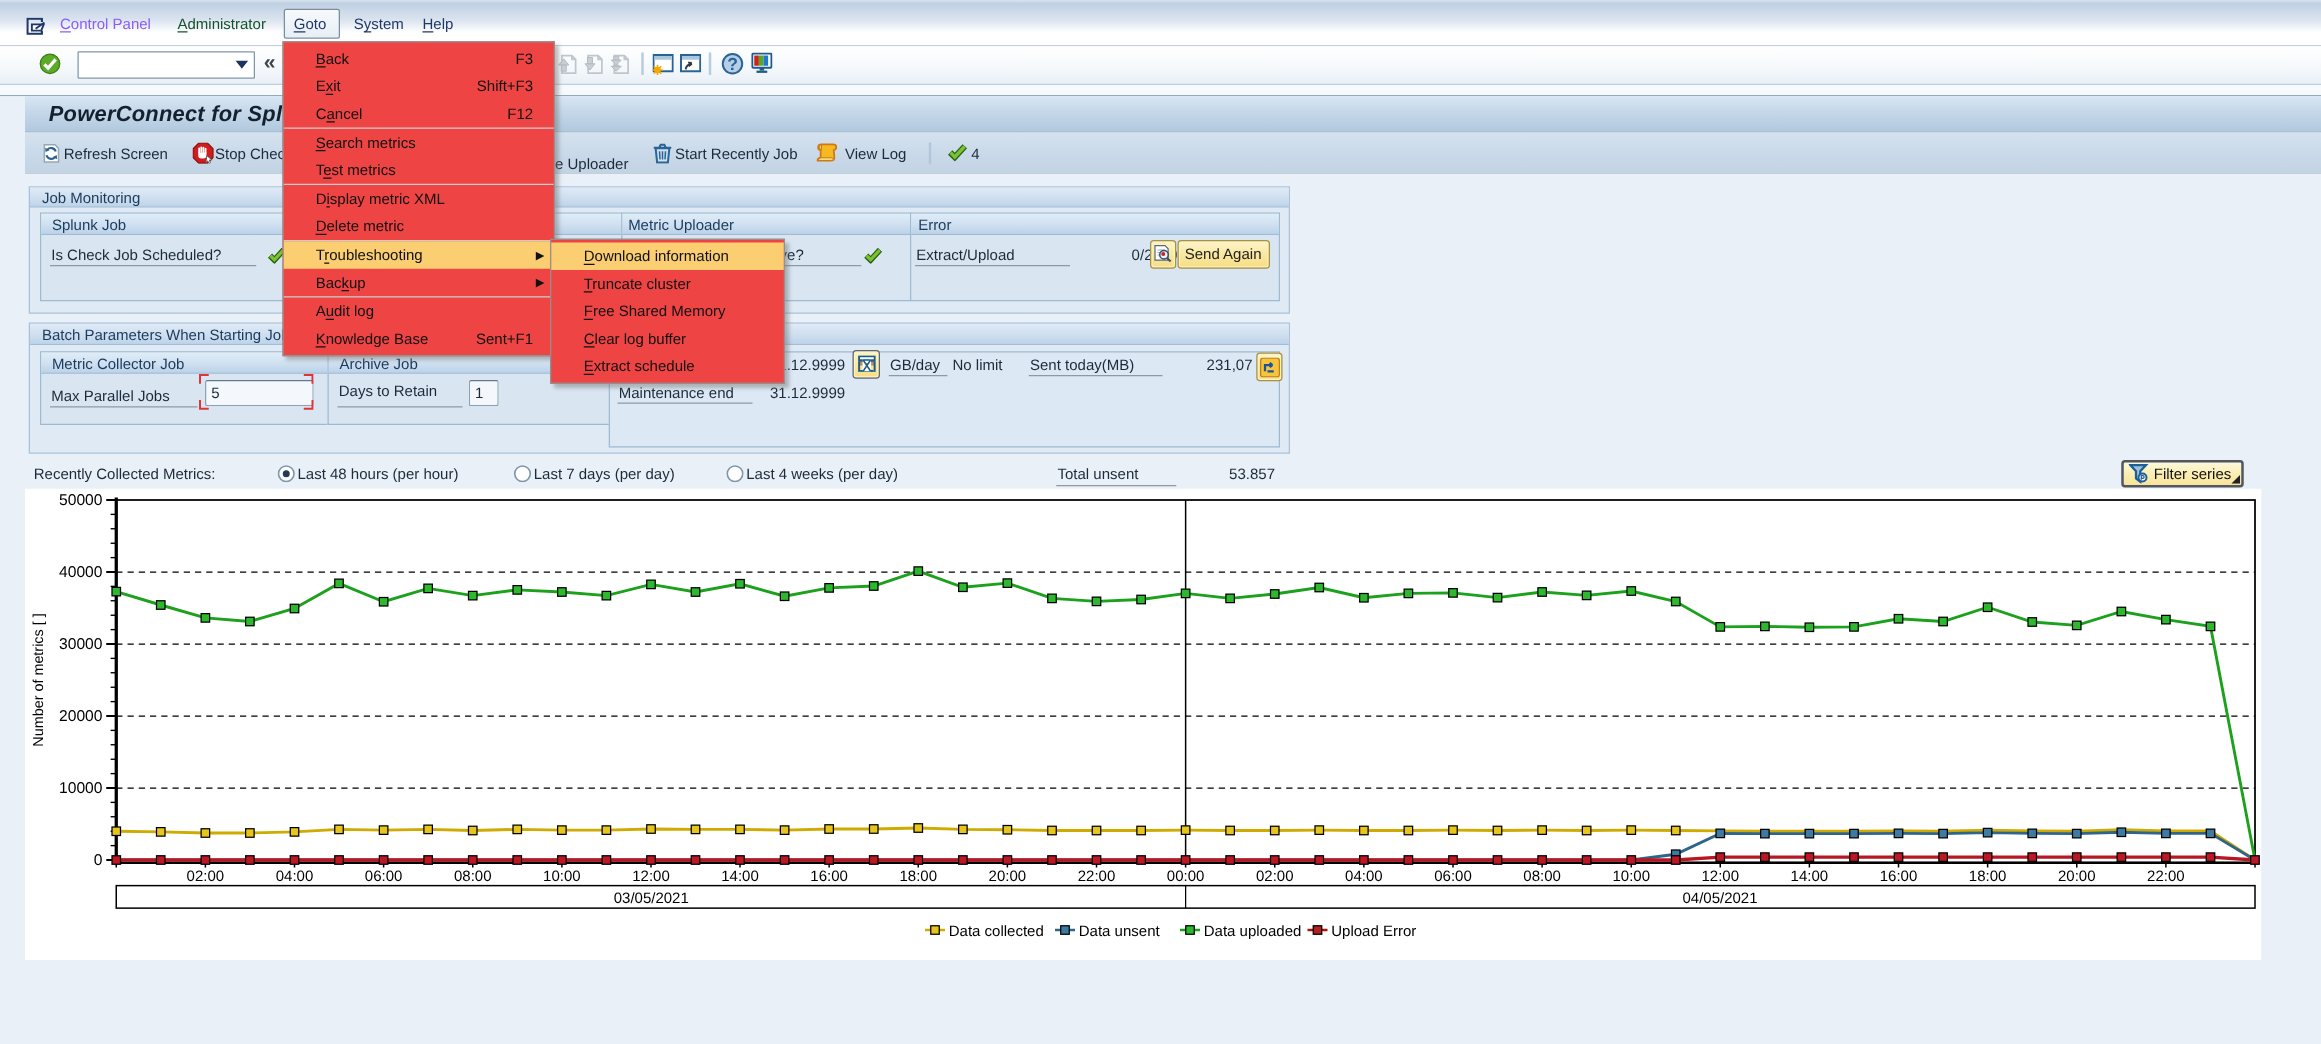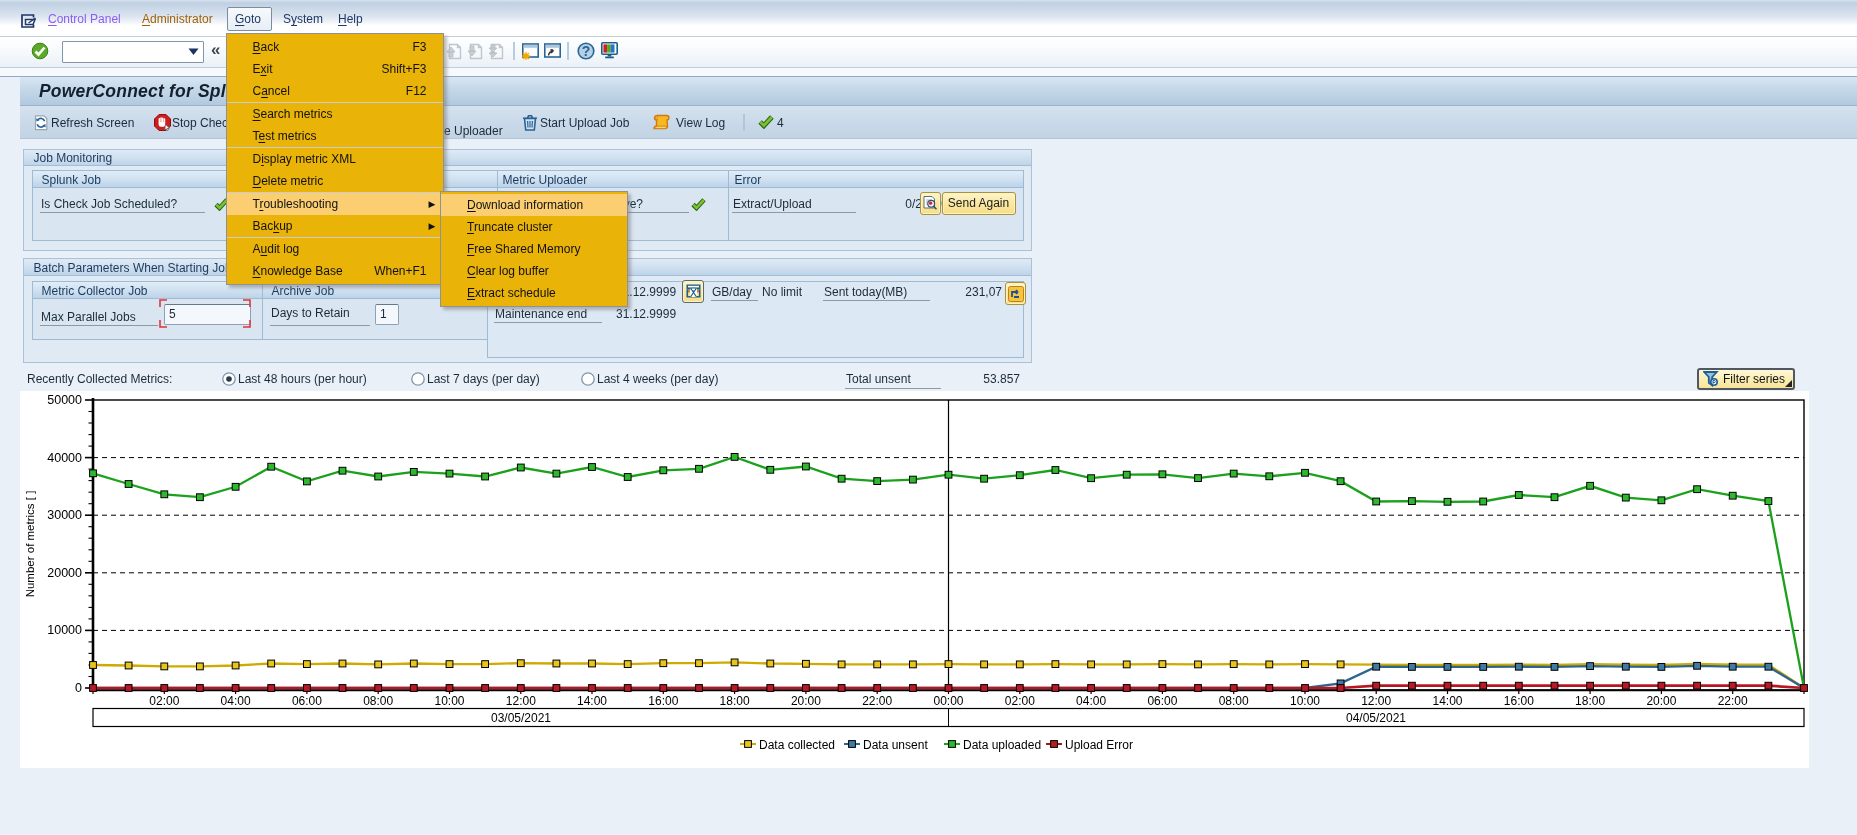--- a/index.html
+++ b/index.html
@@ -10,21 +10,21 @@
 .panel{position:absolute;border:1px solid #9fbad3;background:#d9e6f2;}
 .phead{position:absolute;left:0;right:0;top:0;height:16px;
  background:linear-gradient(180deg,#e0edf8 0%,#cfe0f0 55%,#bcd3e9 100%);
  border-bottom:1px solid #9fbad3;}
 .group{position:absolute;border:1px solid #a9c2d9;background:#dfeaf5;}
 .ghead{position:absolute;left:0;right:0;top:0;height:15px;
  background:linear-gradient(180deg,#dfeaf6 0%,#cfdfef 55%,#bed4e9 100%);
  border-bottom:1px solid #a3bdd6;}
 .inp{position:absolute;background:#f4f8fc;border:1px solid #8ba1b6;border-top-color:#64788c;border-radius:2px;
  font-size:12px;color:#1c2b3a;}
-.menu{position:absolute;background:#eab308;border:1px solid #919191;
+.menu{position:absolute;background:#ef4444;border:1px solid #919191;
  box-shadow:3px 3px 3px rgba(110,110,110,0.45);z-index:50;padding-top:2px;}
 .mi{position:relative;height:22px;line-height:22px;font-size:12px;color:#111;padding-left:26px;white-space:nowrap;}
 .mi .sc{position:absolute;right:16px;top:0;}
 .mi .ar{position:absolute;right:7px;top:0;font-size:9px;}
 .msep{height:1px;background:#cccccc;margin:0;}
 .hl{background:#fbce72;}
 u{text-decoration:underline;text-underline-offset:2px;}
 .btn-y{position:absolute;border:1px solid #a8913f;border-radius:3px;
  background:linear-gradient(180deg,#fdf5cd 0%,#fae9a4 45%,#f7dd85 100%);
  box-shadow:inset 0 0 0 1px #fdf2c0;}
@@ -37,21 +37,21 @@
 <div class="abs" style="left:0;top:77px;width:1857px;height:761px;background:#e9f0f7;"></div>
 <div class="abs" style="left:20px;top:77px;width:1837px;height:28px;background:linear-gradient(180deg,#d8e6f4 0%,#c6d9ea 40%,#b2c9de 100%);border-bottom:1px solid #9cb2c8;"></div>
 <div class="abs" style="left:20px;top:106px;width:1837px;height:32px;background:linear-gradient(180deg,#d5e2ef 0%,#c9d9e9 55%,#c2d3e4 100%);border-bottom:1px solid #b3c5d8;"></div>
 
 <svg class="abs" style="left:21px;top:14px" width="18" height="14" viewBox="0 0 18 14">
  <path d="M12.5 3.5 V1 H1 v12 h11.5 v-2.5" stroke="#1f3868" stroke-width="1.7" fill="none"></path>
  <path d="M4.5 5.5 h9.5 l-2 5 h-7.5 z" fill="#ffffff" stroke="#1f3868" stroke-width="1.5"></path>
  <path d="M7.5 9 L14.5 4" stroke="#1f3868" stroke-width="1.5"></path>
 </svg>
 <div class="abs" style="left:48px;top:12px;font-size:12px;color:#8b5cf6"><u>C</u>ontrol Panel</div>
-<div class="abs" style="left:142px;top:12px;font-size:12px;color:#a16207"><u>A</u>dministrator</div>
+<div class="abs" style="left:142px;top:12px;font-size:12px;color:#14532d"><u>A</u>dministrator</div>
 <div class="abs" style="left:226.5px;top:7px;width:43px;height:22px;border:1px solid #7b8ca1;border-radius:2px;background:linear-gradient(180deg,#f7fafc,#e7eef5);"></div>
 <div class="abs" style="left:235px;top:12px;font-size:12px;color:#1f3868"><u>G</u>oto</div>
 <div class="abs" style="left:283px;top:12px;font-size:12px;color:#1f3868">S<u>y</u>stem</div>
 <div class="abs" style="left:338px;top:12px;font-size:12px;color:#1f3868"><u>H</u>elp</div>
 
 <svg class="abs" style="left:31px;top:42px" width="18" height="18" viewBox="0 0 18 18">
  <circle cx="9" cy="9" r="7.8" fill="#5aac28" stroke="#3d7d14" stroke-width="1"></circle>
  <path d="M4.5 9.5 L7.5 12.5 L13.5 5.5" stroke="#ffffff" stroke-width="2.6" fill="none"></path>
 </svg>
 <div class="abs" style="left:62px;top:41px;width:140px;height:20px;background:#ffffff;border:1px solid #8296aa;border-radius:1px;">
@@ -125,21 +125,21 @@
  </g>
  <path d="M11.5 10.5 l4 3.4 -2.1 0.2 1 2 -1.2 0.6 -1-2 -1.5 1.4 z" fill="#ffffff" stroke="#555" stroke-width="0.7"></path>
 </svg>
 <div class="abs lbl" style="left:172px;top:116px;">Stop Check Job</div>
 <div class="abs lbl" style="left:444px;top:124px;">e Uploader</div>
 <svg class="abs" style="left:522px;top:114px" width="16" height="17" viewBox="0 0 16 17">
  <path d="M2.5 4.5 h11 l-1.2 11.5 h-8.6 z" fill="#cfe0ef" stroke="#2a6496" stroke-width="1.6"></path>
  <path d="M1 4.2 h14 M5.5 4 l1-2.2 h3 l1 2.2" fill="none" stroke="#2a6496" stroke-width="1.6"></path>
  <path d="M5.6 7 l0.4 6.5 M8 7 v6.5 M10.4 7 l-0.4 6.5" stroke="#2a6496" stroke-width="1.2" fill="none"></path>
 </svg>
-<div class="abs lbl" style="left:540px;top:116px;">Start Upload Job</div>
+<div class="abs lbl" style="left:540px;top:116px;">Start Recently Job</div>
 <svg class="abs" style="left:653px;top:113px" width="18" height="19" viewBox="0 0 18 19">
  <path d="M4 2.5 q-2.5 0 -2.5 2.5 q0 2 2 2.2 L3.5 13 q-2.5 0.3 -2.5 2.5 h11 q2.5 0 2.5-2.5 L14 7 q2-0.3 2-2.3 q0-2.2 -2.5-2.2 z" fill="#f8b820" stroke="#cd7a14" stroke-width="1.4"></path>
  <path d="M4.2 2.5 q-1.6 0.4 -1.6 2.4 q0 1.6 1.6 2 z" fill="#fbdc7a" stroke="#cd7a14" stroke-width="0.8"></path>
  <path d="M1.5 15.4 q0.3-2 2.5-2.2 h8 q1.6 0 1.6 1.2 q0 1 -1.6 1 z" fill="#fbdc7a" stroke="#cd7a14" stroke-width="0.8"></path>
 </svg>
 <div class="abs lbl" style="left:676px;top:116px;">View Log</div>
 <div class="abs" style="left:743px;top:114px;width:2px;height:17px;background:#b3c5d9;"></div>
 <svg class="abs" style="left:758px;top:115px" width="16" height="14" viewBox="0 0 15 13">
  <path d="M2 6.5 L5.5 10 L13 1.8" stroke="#2a6414" stroke-width="4.6" fill="none"></path>
  <path d="M2.3 6.6 L5.5 9.8 L12.8 2" stroke="#7cc033" stroke-width="2.6" fill="none"></path>
@@ -539,20 +539,20 @@
     <div class="mi"><u>S</u>earch metrics</div>
     <div class="mi">T<u>e</u>st metrics</div>
     <div class="msep"></div>
     <div class="mi">D<u>i</u>splay metric XML</div>
     <div class="mi"><u>D</u>elete metric</div>
     <div class="msep"></div>
     <div class="mi hl">T<u>r</u>oubleshooting<span class="ar">▶</span></div>
     <div class="mi">Bac<u>k</u>up<span class="ar">▶</span></div>
     <div class="msep"></div>
     <div class="mi">A<u>u</u>dit log</div>
-    <div class="mi"><u>K</u>nowledge Base<span class="sc">When+F1</span></div>
+    <div class="mi"><u>K</u>nowledge Base<span class="sc">Sent+F1</span></div>
   </div>
 <div class="menu" style="left:440px;top:191px;width:186px;height:112px;">
     <div class="mi hl"><u>D</u>ownload information</div>
     <div class="mi"><u>T</u>runcate cluster</div>
     <div class="mi"><u>F</u>ree Shared Memory</div>
     <div class="mi"><u>C</u>lear log buffer</div>
     <div class="mi"><u>E</u>xtract schedule</div>
   </div>
 </body></html>

